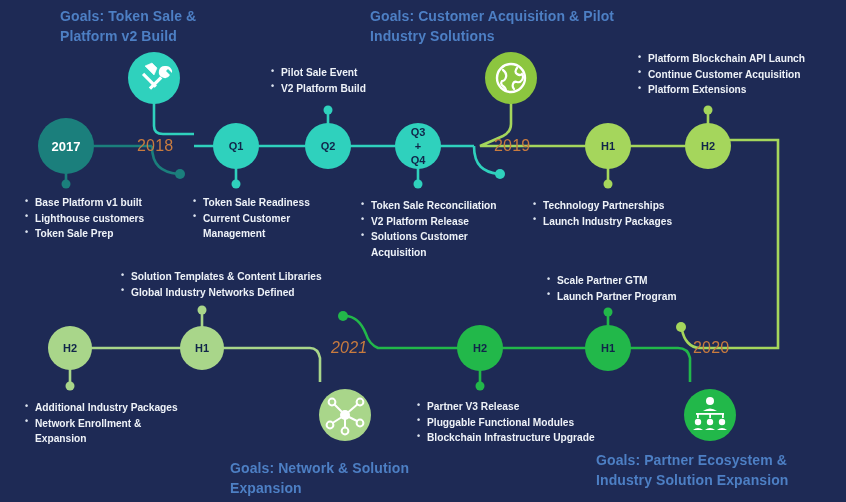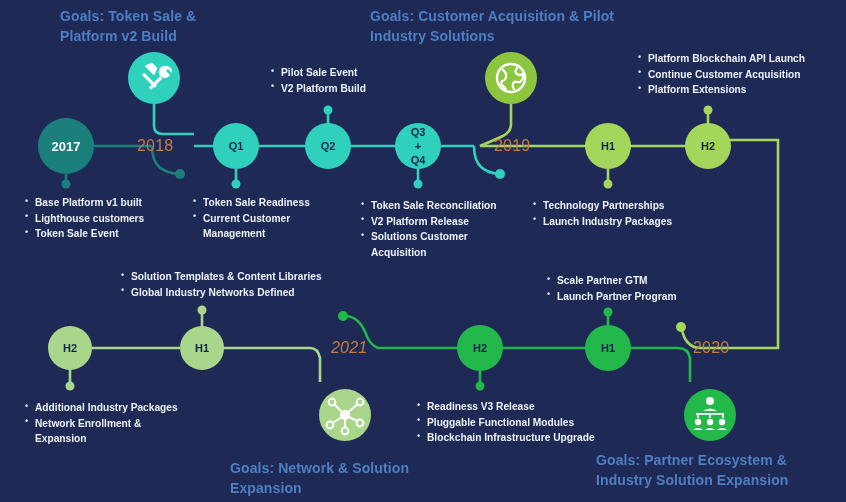--- a/index.html
+++ b/index.html
@@ -272,21 +272,21 @@
   </div>
 
   <div class="abs year-label" style="left:137px; top:137px;">2018</div>
   <div class="abs year-label" style="left:494px; top:137px;">2019</div>
   <div class="abs year-label" style="left:331px; top:339px;font-style:italic;">2021</div>
   <div class="abs year-label" style="left:693px; top:339px;">2020</div>
 
   <ul class="bullets abs" style="left:22px; top:192px; width:160px;">
     <li>Base Platform v1 built</li>
     <li>Lighthouse customers</li>
-    <li>Token Sale Event</li>
+    <li>Token Sale Prep</li>
   </ul>
 
   <ul class="bullets abs" style="left:190px; top:192px; width:150px;">
     <li>Token Sale Readiness</li>
     <li>Current Customer
 Management</li>
   </ul>
 
   <ul class="bullets abs" style="left:268px; top:62px; width:160px;">
     <li>Pilot Sale Event</li>
@@ -316,21 +316,21 @@
     <li>Network Enrollment &amp;
 Expansion</li>
   </ul>
 
   <ul class="bullets abs" style="left:118px; top:266px; width:230px;">
     <li>Solution Templates &amp; Content Libraries</li>
     <li>Global Industry Networks Defined</li>
   </ul>
 
   <ul class="bullets abs" style="left:414px; top:396px; width:220px;">
-    <li>Readiness V3 Release</li>
+    <li>Partner V3 Release</li>
     <li>Pluggable Functional Modules</li>
     <li>Blockchain Infrastructure Upgrade</li>
   </ul>
 
   <ul class="bullets abs" style="left:544px; top:270px; width:180px;">
     <li>Scale Partner GTM</li>
     <li>Launch Partner Program</li>
   </ul>
 
 </div>

